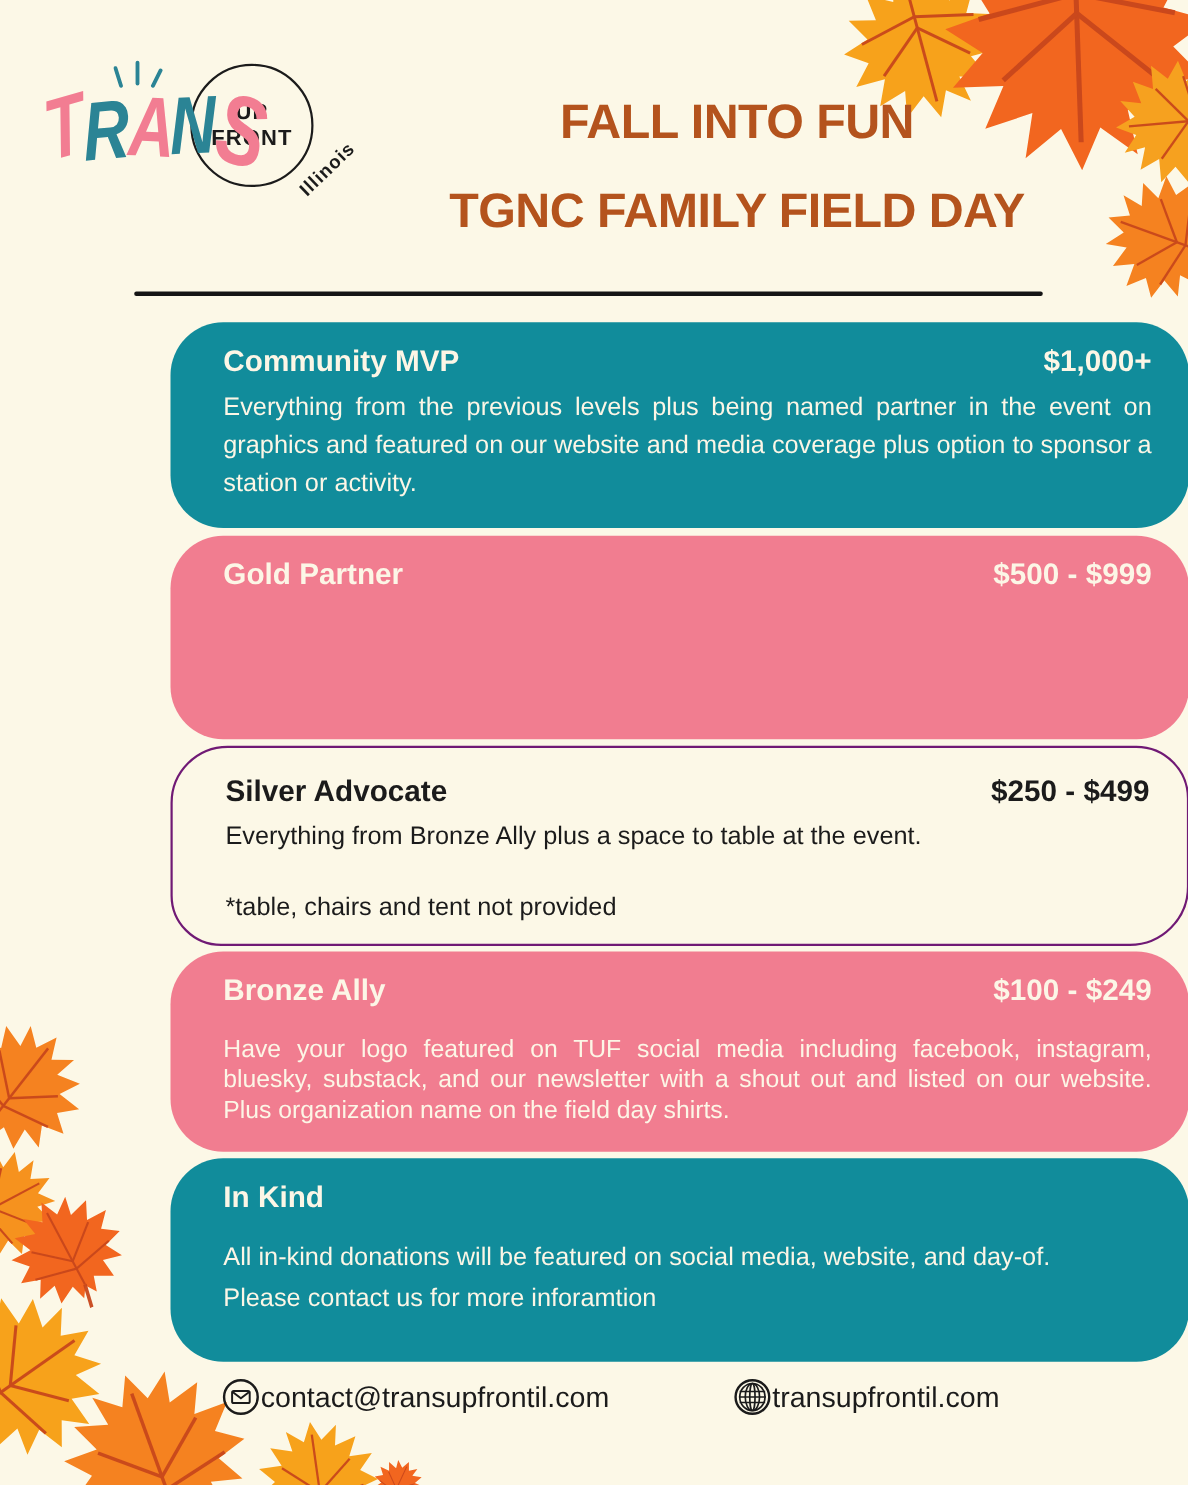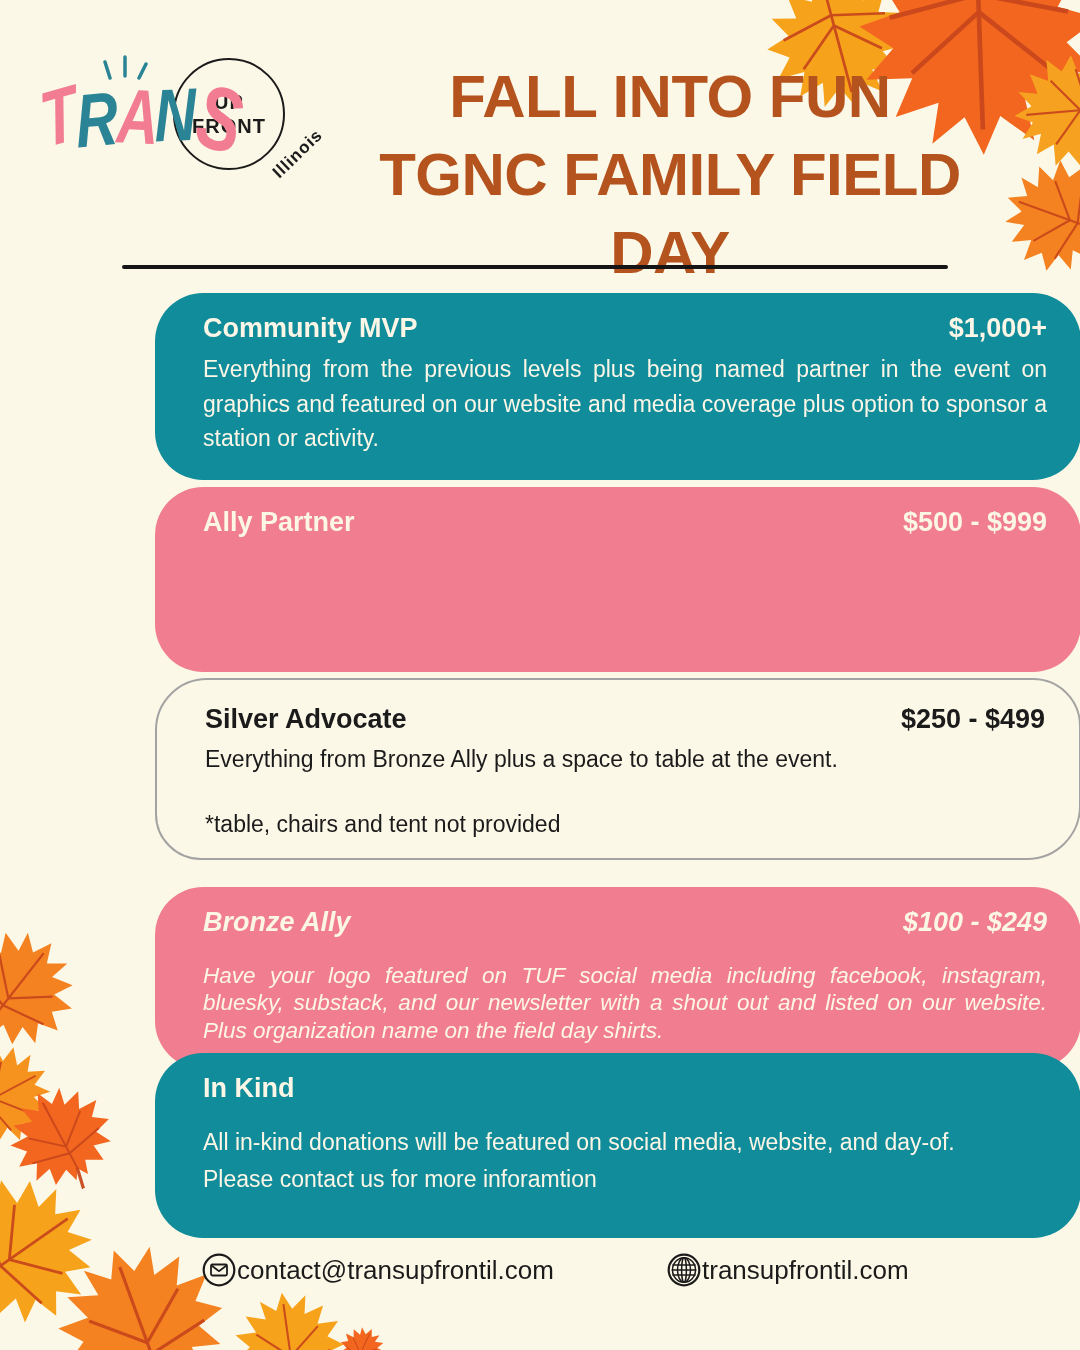--- a/index.html
+++ b/index.html
@@ -22,39 +22,39 @@
   .logo-word span:nth-child(5){transform:scaleY(1.38) rotate(12deg) translateY(6px);font-size:66px;}
   .logo-sparkle{position:absolute;left:58px;top:2px;z-index:1;}
   .logo-badge{position:absolute;left:128px;top:6px;width:112px;height:112px;border:2.5px solid #1B1B1B;
     border-radius:50%;box-sizing:border-box;background:transparent;}
   .logo-badge-text{position:absolute;left:0;top:30px;width:100%;text-align:center;color:#1B1B1B;
     font-weight:bold;font-size:20px;line-height:1.2;letter-spacing:1px;}
   .logo-caption{position:absolute;left:222px;top:92px;color:#1B1B1B;font-weight:bold;font-size:17px;
     transform:rotate(-44deg);transform-origin:50% 50%;letter-spacing:1px;}
   
   .title{position:absolute;left:330px;top:58px;width:680px;text-align:center;color:#B4531D;font-weight:bold;letter-spacing:-0.5px;}
-  .title-line12{font-size:60px;line-height:1.3;}
+  .title-line12{font-size:44px;line-height:1.3;margin-top:24px;}
   .title-line3{font-size:38px;line-height:1.35;}
   .divider{position:absolute;left:122px;top:265px;width:826px;height:4px;background:#151515;border-radius:3px;}
   
   .card{position:absolute;left:155px;width:926px;border-radius:48px;box-sizing:border-box;
     padding:20px 34px 0 48px;}
   .card.teal{background:#118C9B;color:#FCF6E6;}
   .card.pink{background:#F17D90;color:#FCF6E6;}
-  .card.outline{background:transparent;border:2px solid #a3a3a3;color:#1B1B1B;border-radius:52px 48px 54px 46px;}
+  .card.outline{background:transparent;border:2px solid #701a75;color:#1B1B1B;border-radius:52px 48px 54px 46px;}
   .card-head{display:flex;justify-content:space-between;align-items:baseline;font-weight:bold;font-size:27px;}
   .card-body{font-size:23px;line-height:1.5;margin-top:8px;}
   .just{text-align:justify;}
   #card1{top:293px;height:187px;}
   #card2{top:487px;height:185px;}
   #card2 .card-body{margin-top:26px;}
   #card3{top:678px;height:182px;padding-top:24px;}
   #card3 .card-body{margin-top:8px;line-height:1.4;}
   #card3 .card-note{font-size:23px;margin-top:36px;}
-  #card4{top:887px;height:182px;font-style:italic;}
+  #card4{top:865px;height:182px;}
   #card4 .card-body{margin-top:24px;font-size:22.5px;line-height:1.22;}
   #card5{top:1053px;height:185px;}
   #card5 .card-body{margin-top:20px;line-height:1.62;width:96%;}
   
   .footer-item{position:absolute;top:1252px;display:flex;align-items:center;gap:0;
     color:#1B1B1B;font-size:26px;}
   #footer-email{left:201px;}
   #footer-web{left:666px;}
   .footer-icon{flex:0 0 auto;display:block;}
 </style>
@@ -152,21 +152,21 @@
   <div class="card teal" id="card1">
     <div class="card-head">
       <span>Community MVP</span>
       <span>$1,000+</span>
     </div>
     <p class="card-body just">Everything from the previous levels plus being named partner in the event on graphics and featured on our website and media coverage plus option to sponsor a station or activity.</p>
   </div>
 
   <div class="card pink" id="card2">
     <div class="card-head">
-      <span>Ally Partner</span>
+      <span>Gold Partner</span>
       <span>$500 - $999</span>
     </div>
   </div>
 
   <div class="card outline" id="card3">
     <div class="card-head">
       <span>Silver Advocate</span>
       <span>$250 - $499</span>
     </div>
     <p class="card-body">Everything from Bronze Ally plus a space to table at the event.</p>

